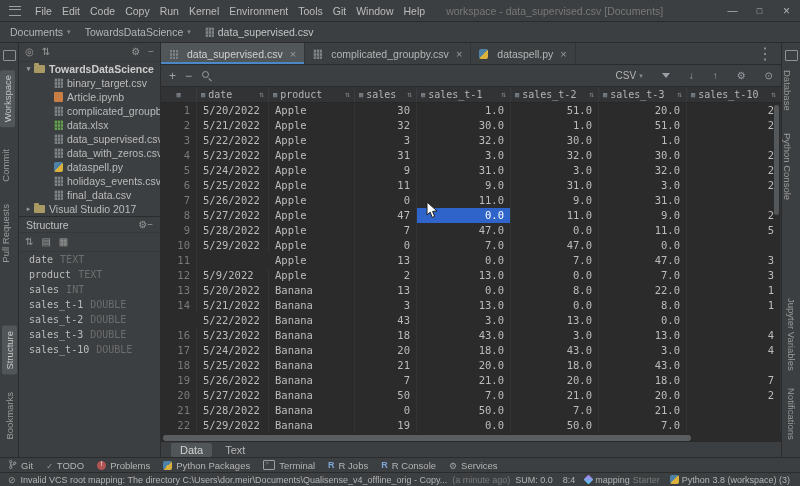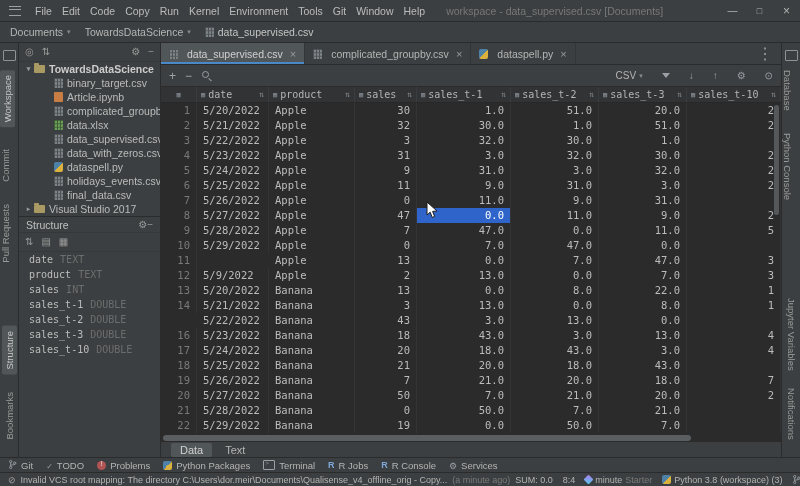--- a/index.html
+++ b/index.html
@@ -649,21 +649,21 @@
 
   <div id="status-bar">
     <span class="sb-icon">⊘</span>
     <span>Invalid VCS root mapping: The directory C:\Users\dor.meir\Documents\Qualisense_v4_offline_orig - Copy...</span>
     <span class="sb-dim">(a minute ago)</span>
     <div class="sb-right">
       <span class="sb-seg">SUM: 0.0</span>
       <span class="sb-seg">8:4</span>
       <span class="sb-seg">
         <span class="tabnine-logo"></span>
-        <span>minute</span>
+        <span>mapping</span>
         <span class="sb-dim">Starter</span>
       </span>
       <span class="sb-seg">
         <span class="ic-py-sq"></span>
         <span>Python 3.8 (workspace) (3)</span>
       </span>
       <span class="sb-seg">
         <svg width="9" height="11" viewBox="0 0 10 11">
           <circle cx="3" cy="2.3" r="1.3" stroke="#9aa0a6" fill="none"></circle>
           <circle cx="3" cy="8.7" r="1.3" stroke="#9aa0a6" fill="none"></circle>

